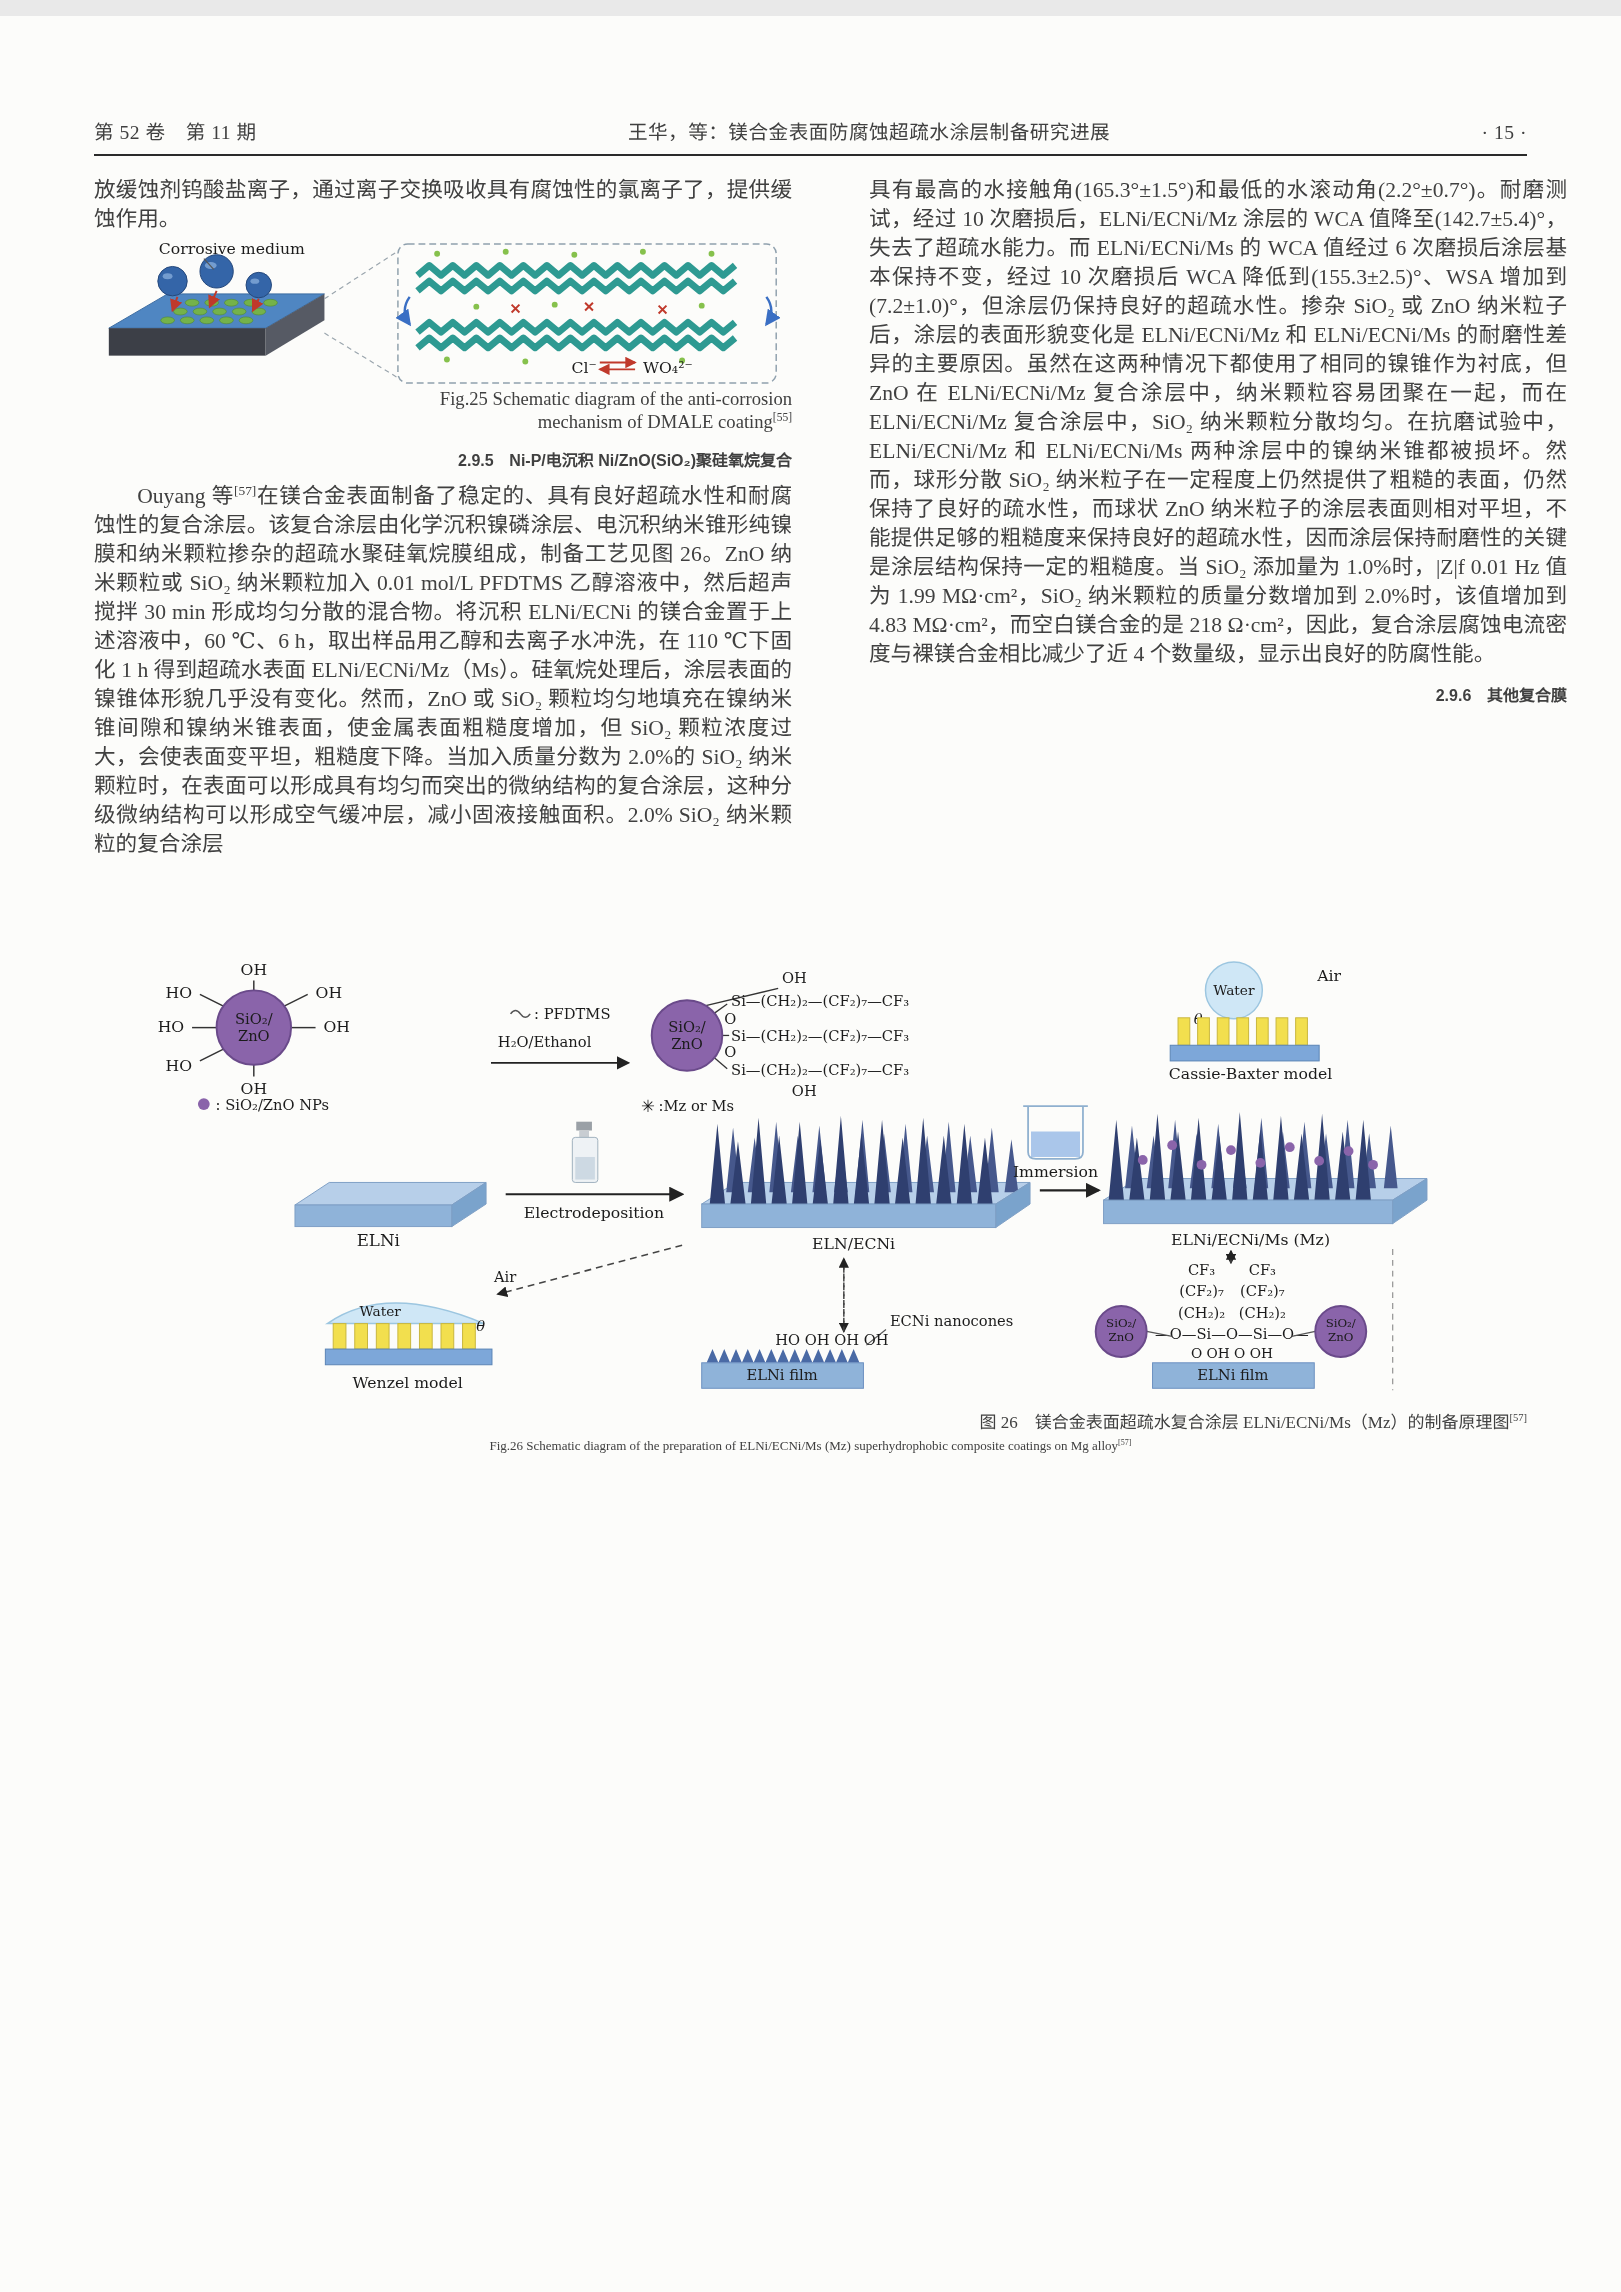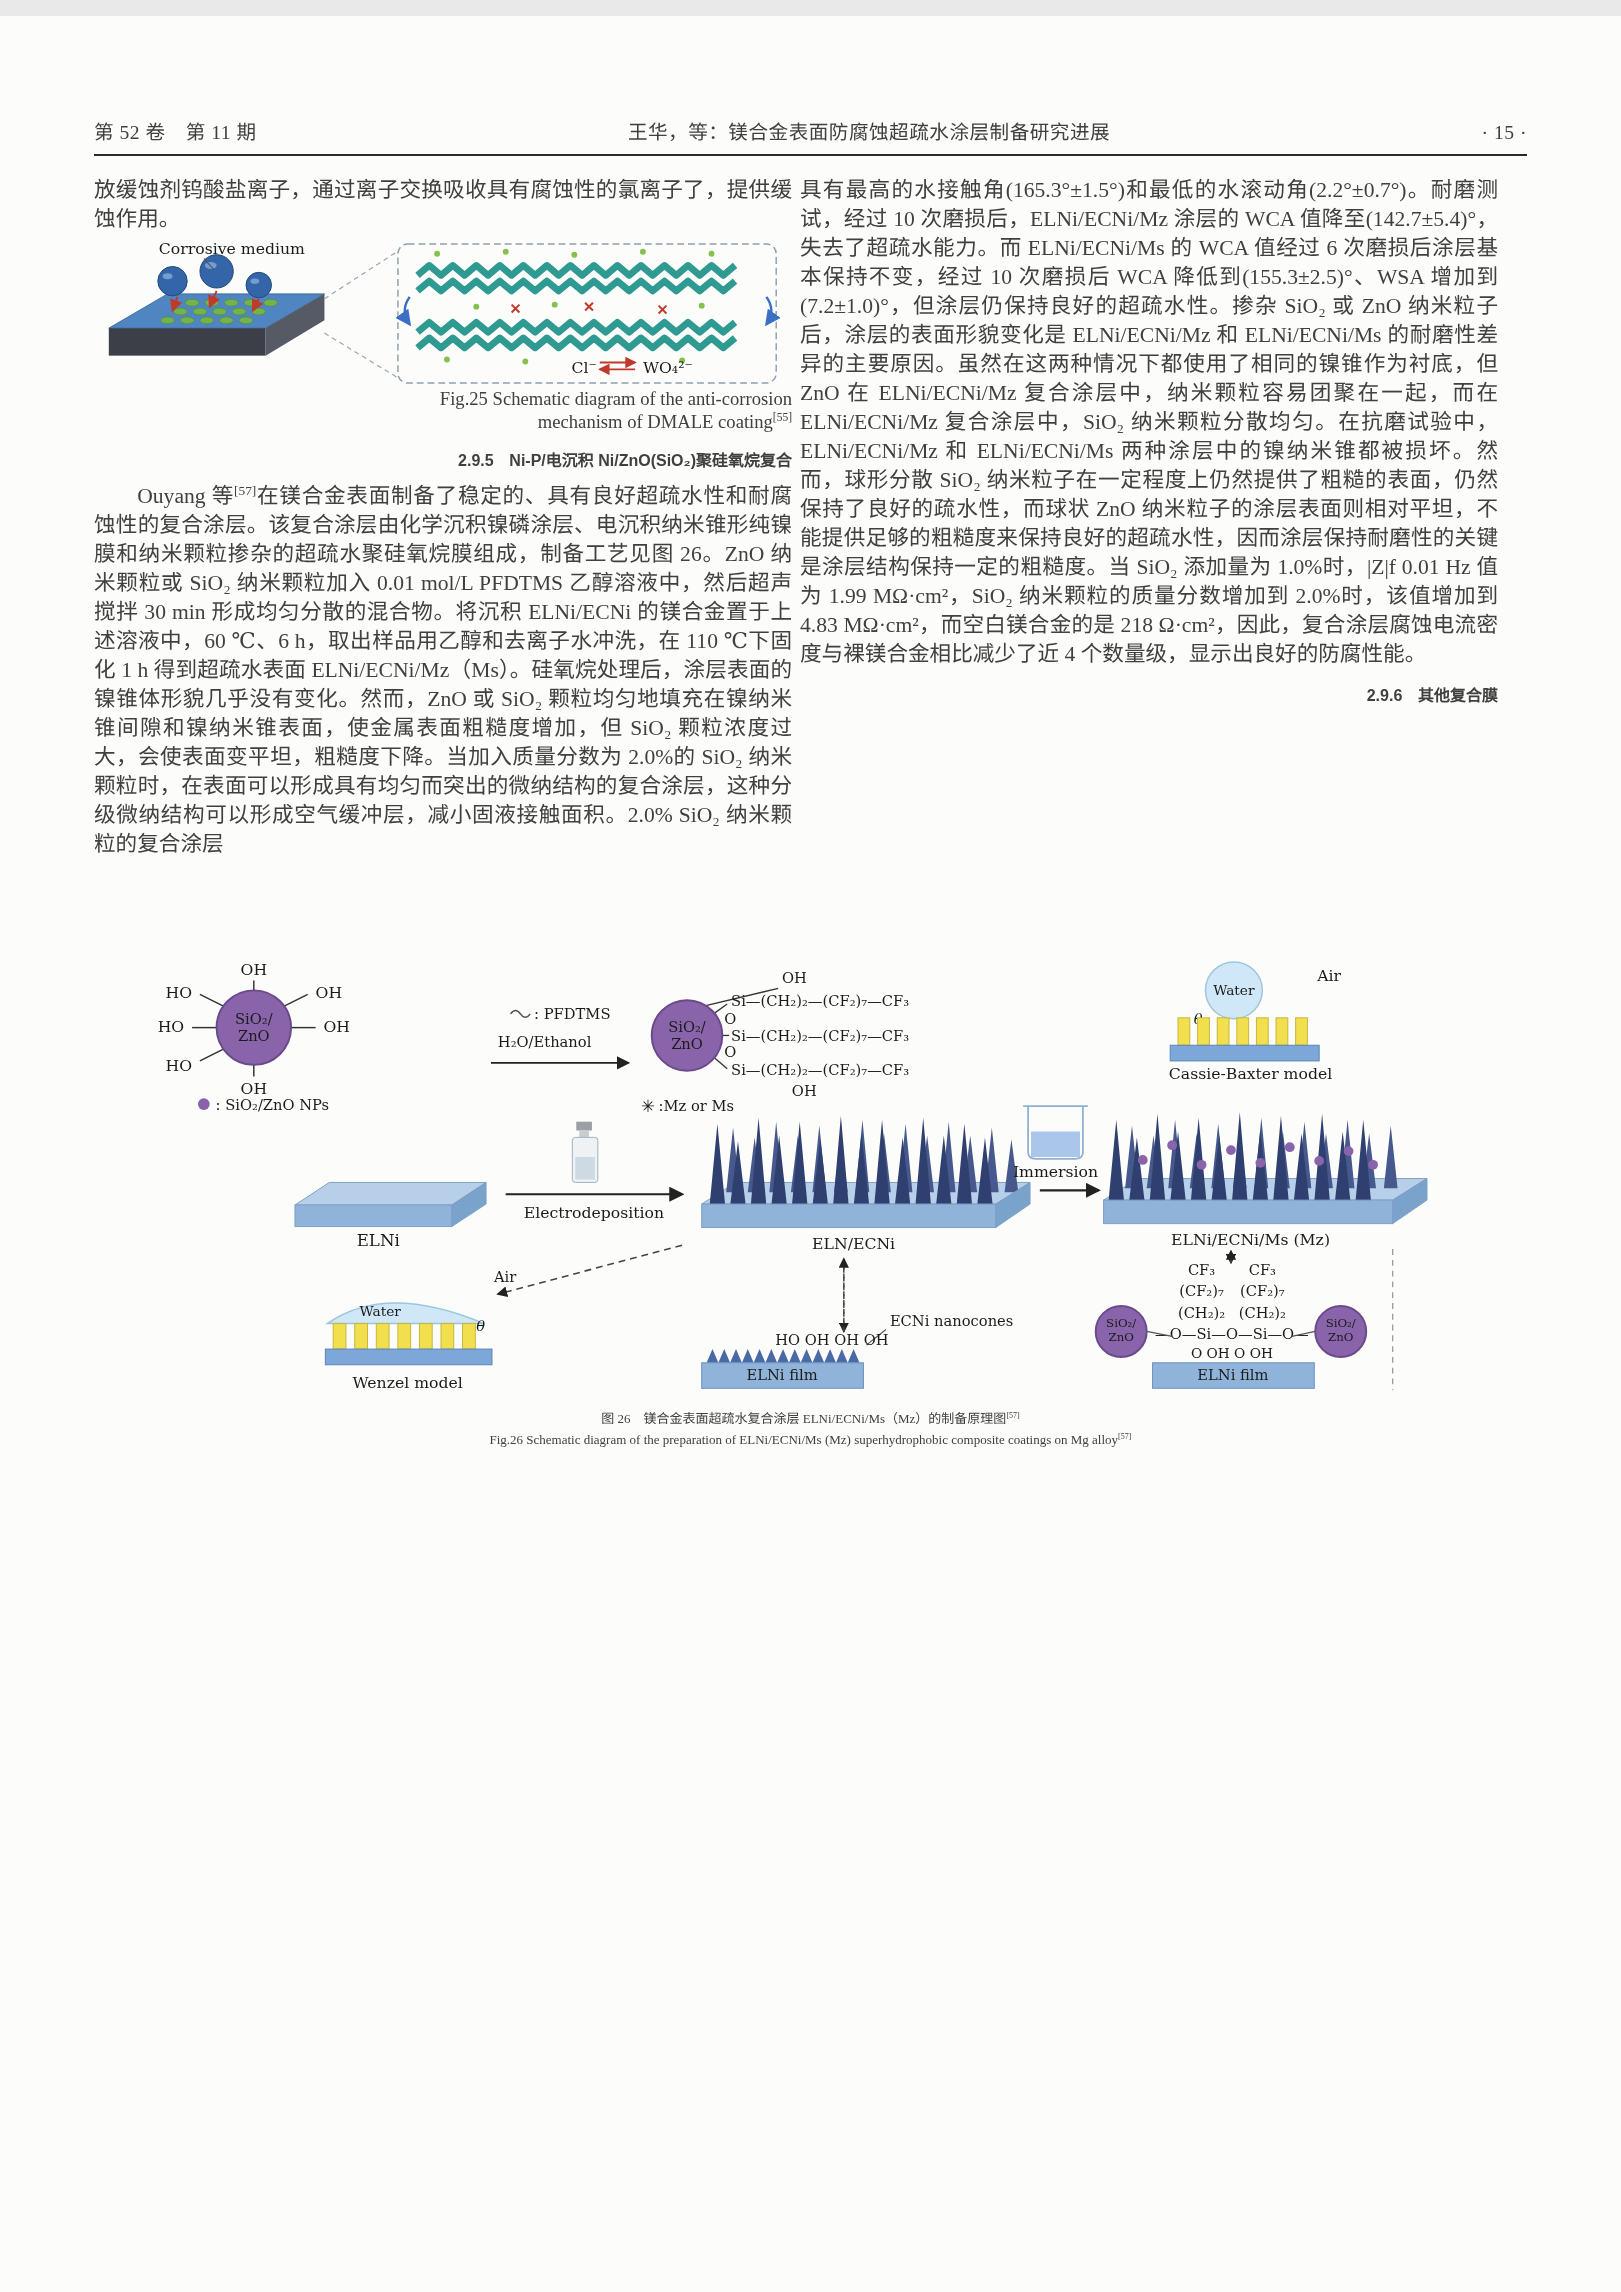--- a/index.html
+++ b/index.html
@@ -14,36 +14,36 @@
     position:absolute; left:94px; right:94px; top:100px;
     display:flex; justify-content:space-between; align-items:baseline;
     font-size:19.6px; letter-spacing:0.5px;
   }
   .header-rule { position:absolute; left:94px; right:94px; top:138px; border-top:2px solid #2a2a2a; }
   .col {
     position:absolute; width:698px;
     font-size:21.6px; line-height:29px; text-align:justify;
   }
   .col-left  { left:94px;  top:160px; }
-  .col-right { left:800px; top:160px; }
+  .col-right { left:869px; top:160px; }
   p.body-text { text-align:justify; }
   p.indent { text-indent:2em; }
   sup { font-size:0.62em; vertical-align:super; line-height:0; }
   .section-heading {
     font-family:"Liberation Sans","DejaVu Sans",sans-serif;
     font-size:16px; font-weight:bold; margin:11.8px 0 7.8px; text-align:right;
   }
   .section-heading .sec-num { margin-right:15.7px; }
   figure.fig { margin:5.9px 0 3.9px; text-align:center; }
   figure.fig svg { display:block; margin:0 auto; }
   .figcap-cn { font-size:19.6px; margin-top:4.9px; text-align:center; }
   .figcap-en { font-size:18.6px; line-height:23.5px; text-align:right; }
   .fig26-block { position:absolute; left:94px; top:943px; width:1433px; text-align:center; }
   .fig26-block svg { display:block; }
-  .fig26-cap-cn { font-size:13px; margin-top:5.9px; }
+  .fig26-cap-cn { font-size:17px; margin-top:5.9px;text-align:right; }
   .fig26-cap-en { font-size:13px; margin-top:4.9px; }
   svg text { font-family:"DejaVu Serif","Liberation Serif",serif; fill:#1b1b1b; }
   .italic { font-style:italic; }
 </style>
 </head>
 <body>
 
 <div class="page">
 
   <header class="page-header">

